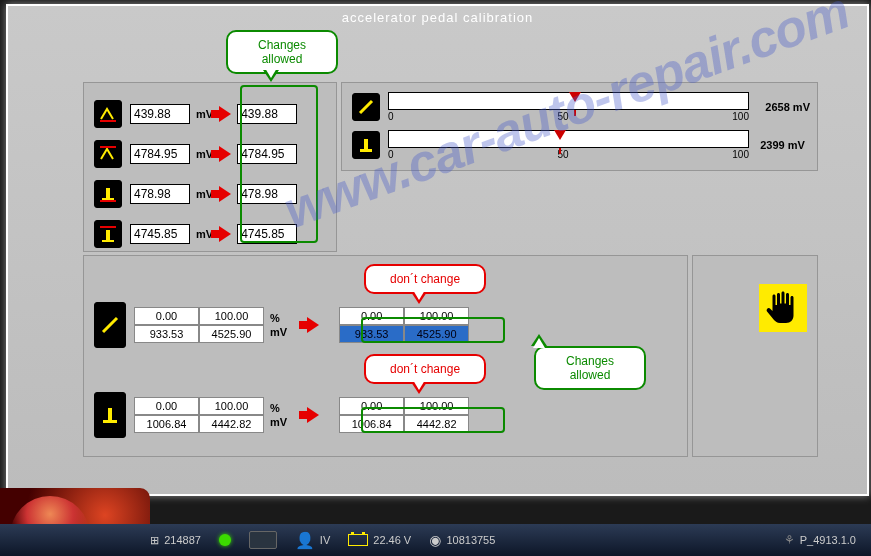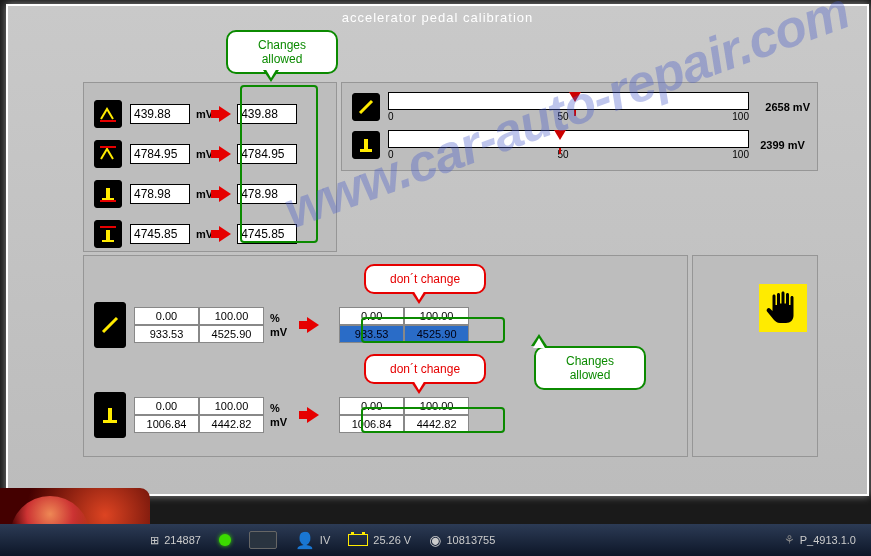--- a/index.html
+++ b/index.html
@@ -280,21 +280,21 @@
     </div>
   <div class="tb-item">
       <div class="tb-slot"></div>
     </div>
   <div class="tb-item">
       <span style="font-size:16px">👤</span>
       <span>IV</span>
     </div>
   <div class="tb-item">
       <div class="battery-icon"></div>
-      <span>25.26 V</span>
+      <span>22.46 V</span>
     </div>
   <div class="tb-item">
       <span class="odometer-icon">◉</span>
       <span>10813755</span>
     </div>
   <div class="tb-item" style="margin-left:auto;margin-right:15px;">
       <span class="link-icon">⚘</span>
       <span>P_4913.1.0</span>
     </div>
 </div>

